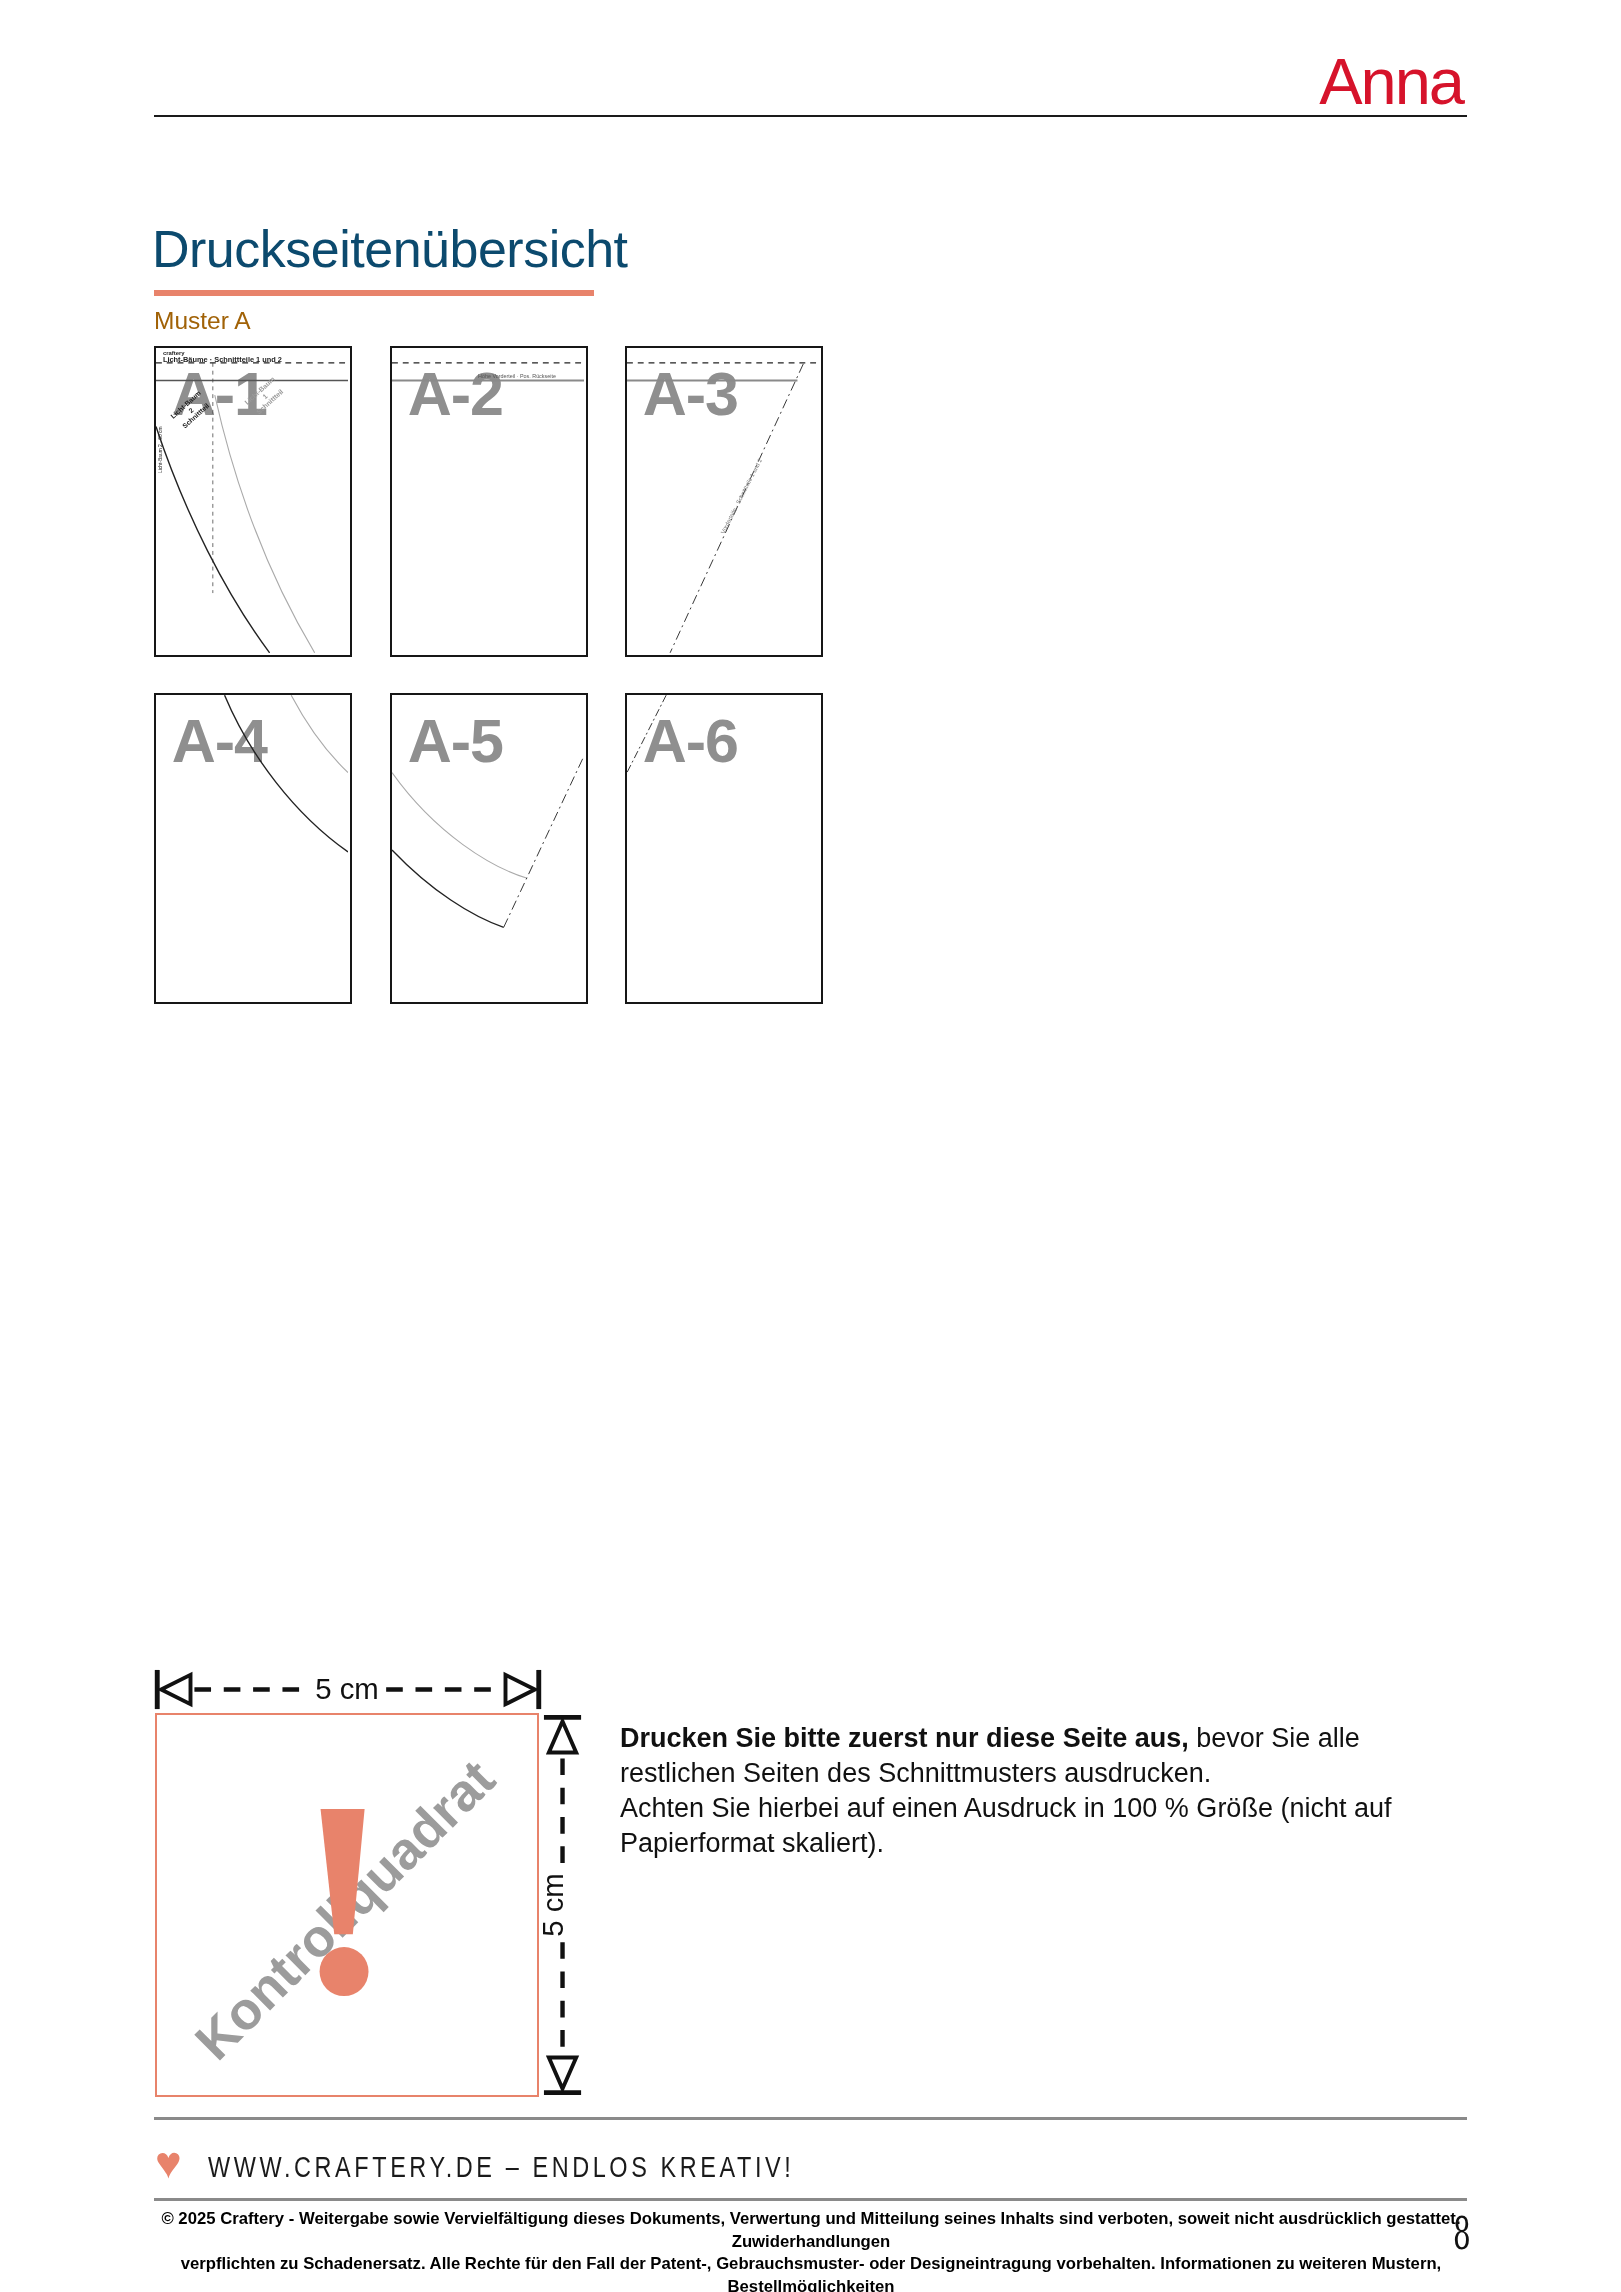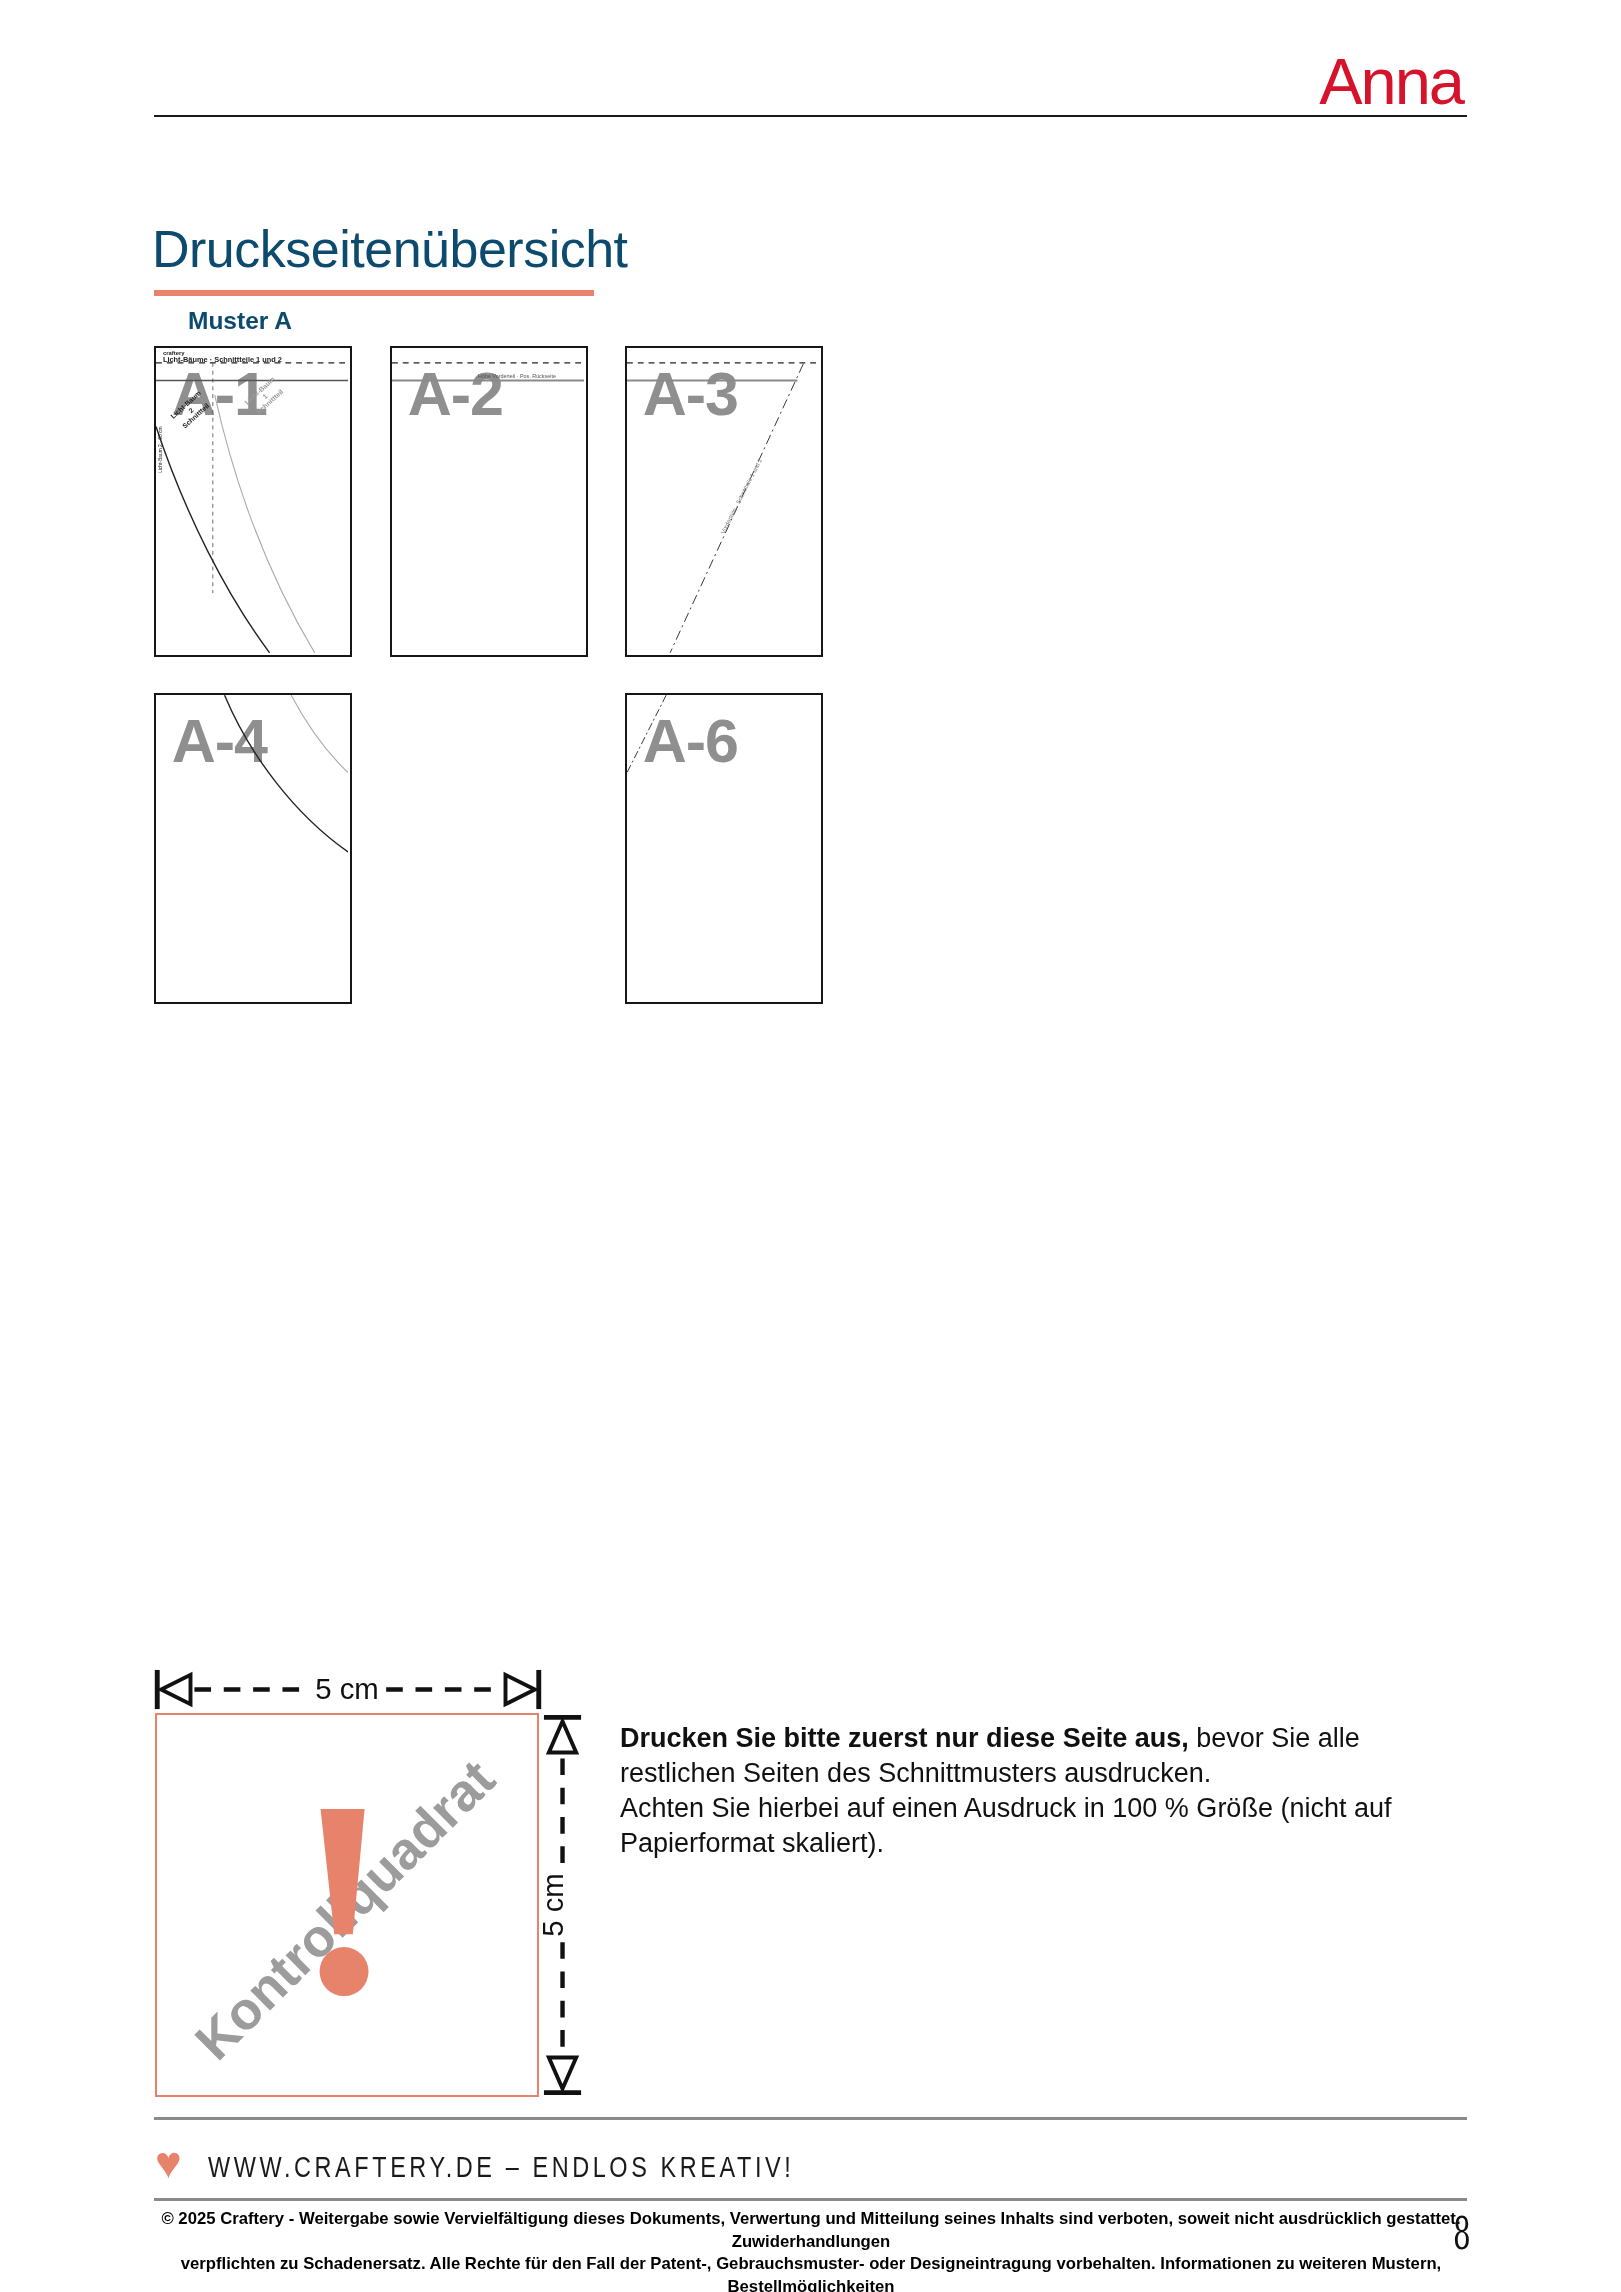--- a/index.html
+++ b/index.html
@@ -10,21 +10,21 @@
   }
   .abs { position:absolute; }
 
   
   .logo { font-weight:normal; font-size:65px; color:#d6132b; letter-spacing:-2px; line-height:1; }
   .header-rule { background:#1a1a1a; height:2px; }
 
   
   .doc-title { font-size:52px; color:#0c4a6e; letter-spacing:-0.5px; line-height:1; }
   .title-underline { background:#e8836b; height:5.9px; }
-  .doc-subtitle { font-size:24.5px; font-weight:bold; color:#0c4a6e; line-height:1;margin-left:34px; }
+  .doc-subtitle { font-size:24.5px; font-weight:normal; color:#a16207; line-height:1; }
 
   
   .pbox { position:absolute; width:198px; height:311px; border:2.9px solid #161616; background:#fff; }
   .pbox-label { position:absolute; left:15.7px; top:15.7px; font-size:61px; font-weight:bold;
                 color:#8f8f8f; line-height:1; letter-spacing:-1px; }
   .pbox svg { position:absolute; left:0; top:0; }
   .tinytext { position:absolute; font-size:7.8px; line-height:1.15; color:#222; white-space:pre-line; }
   .note-rot { position:absolute; font-size:6.9px; font-weight:bold; line-height:1.1;
               white-space:pre-line; text-align:center; }
 
@@ -96,20 +96,28 @@
   </div>
 
   <div class="pbox" style="left:154px; top:693px;">
     <div class="pbox-label">A-4</div>
     <svg width="192" height="305" viewBox="0 0 196 311">
       <path d="M 70 0 C 96 62 142 122 196 160" fill="none" stroke="#222" stroke-width="1.4"></path>
       <path d="M 138 0 C 156 34 176 60 196 79" fill="none" stroke="#aaa" stroke-width="1.1"></path>
     </svg>
   </div>
 
+  <div class="pbox" style="left:390px; top:693px;">
+    <div class="pbox-label">A-5</div>
+    <svg width="192" height="305" viewBox="0 0 196 311">
+      <path d="M 0 79 C 45 142 102 176 138 187" fill="none" stroke="#aaa" stroke-width="1.1"></path>
+      <path d="M 0 158 C 40 200 82 226 114 237" fill="none" stroke="#222" stroke-width="1.4"></path>
+      <line x1="114" y1="237" x2="196" y2="62" stroke="#333" stroke-width="1" stroke-dasharray="10 4 2 4"></line>
+    </svg>
+  </div>
 
   <div class="pbox" style="left:625px; top:693px;">
     <div class="pbox-label">A-6</div>
     <svg width="192" height="305" viewBox="0 0 196 311">
       <line x1="40" y1="0" x2="0" y2="79" stroke="#333" stroke-width="1" stroke-dasharray="8 3 2 3"></line>
     </svg>
   </div>
 
   <svg class="abs" style="left:153px; top:1668px;" width="390" height="45" viewBox="0 0 398 46">
     <line x1="4" y1="2" x2="4" y2="42" stroke="#111" stroke-width="5"></line>

